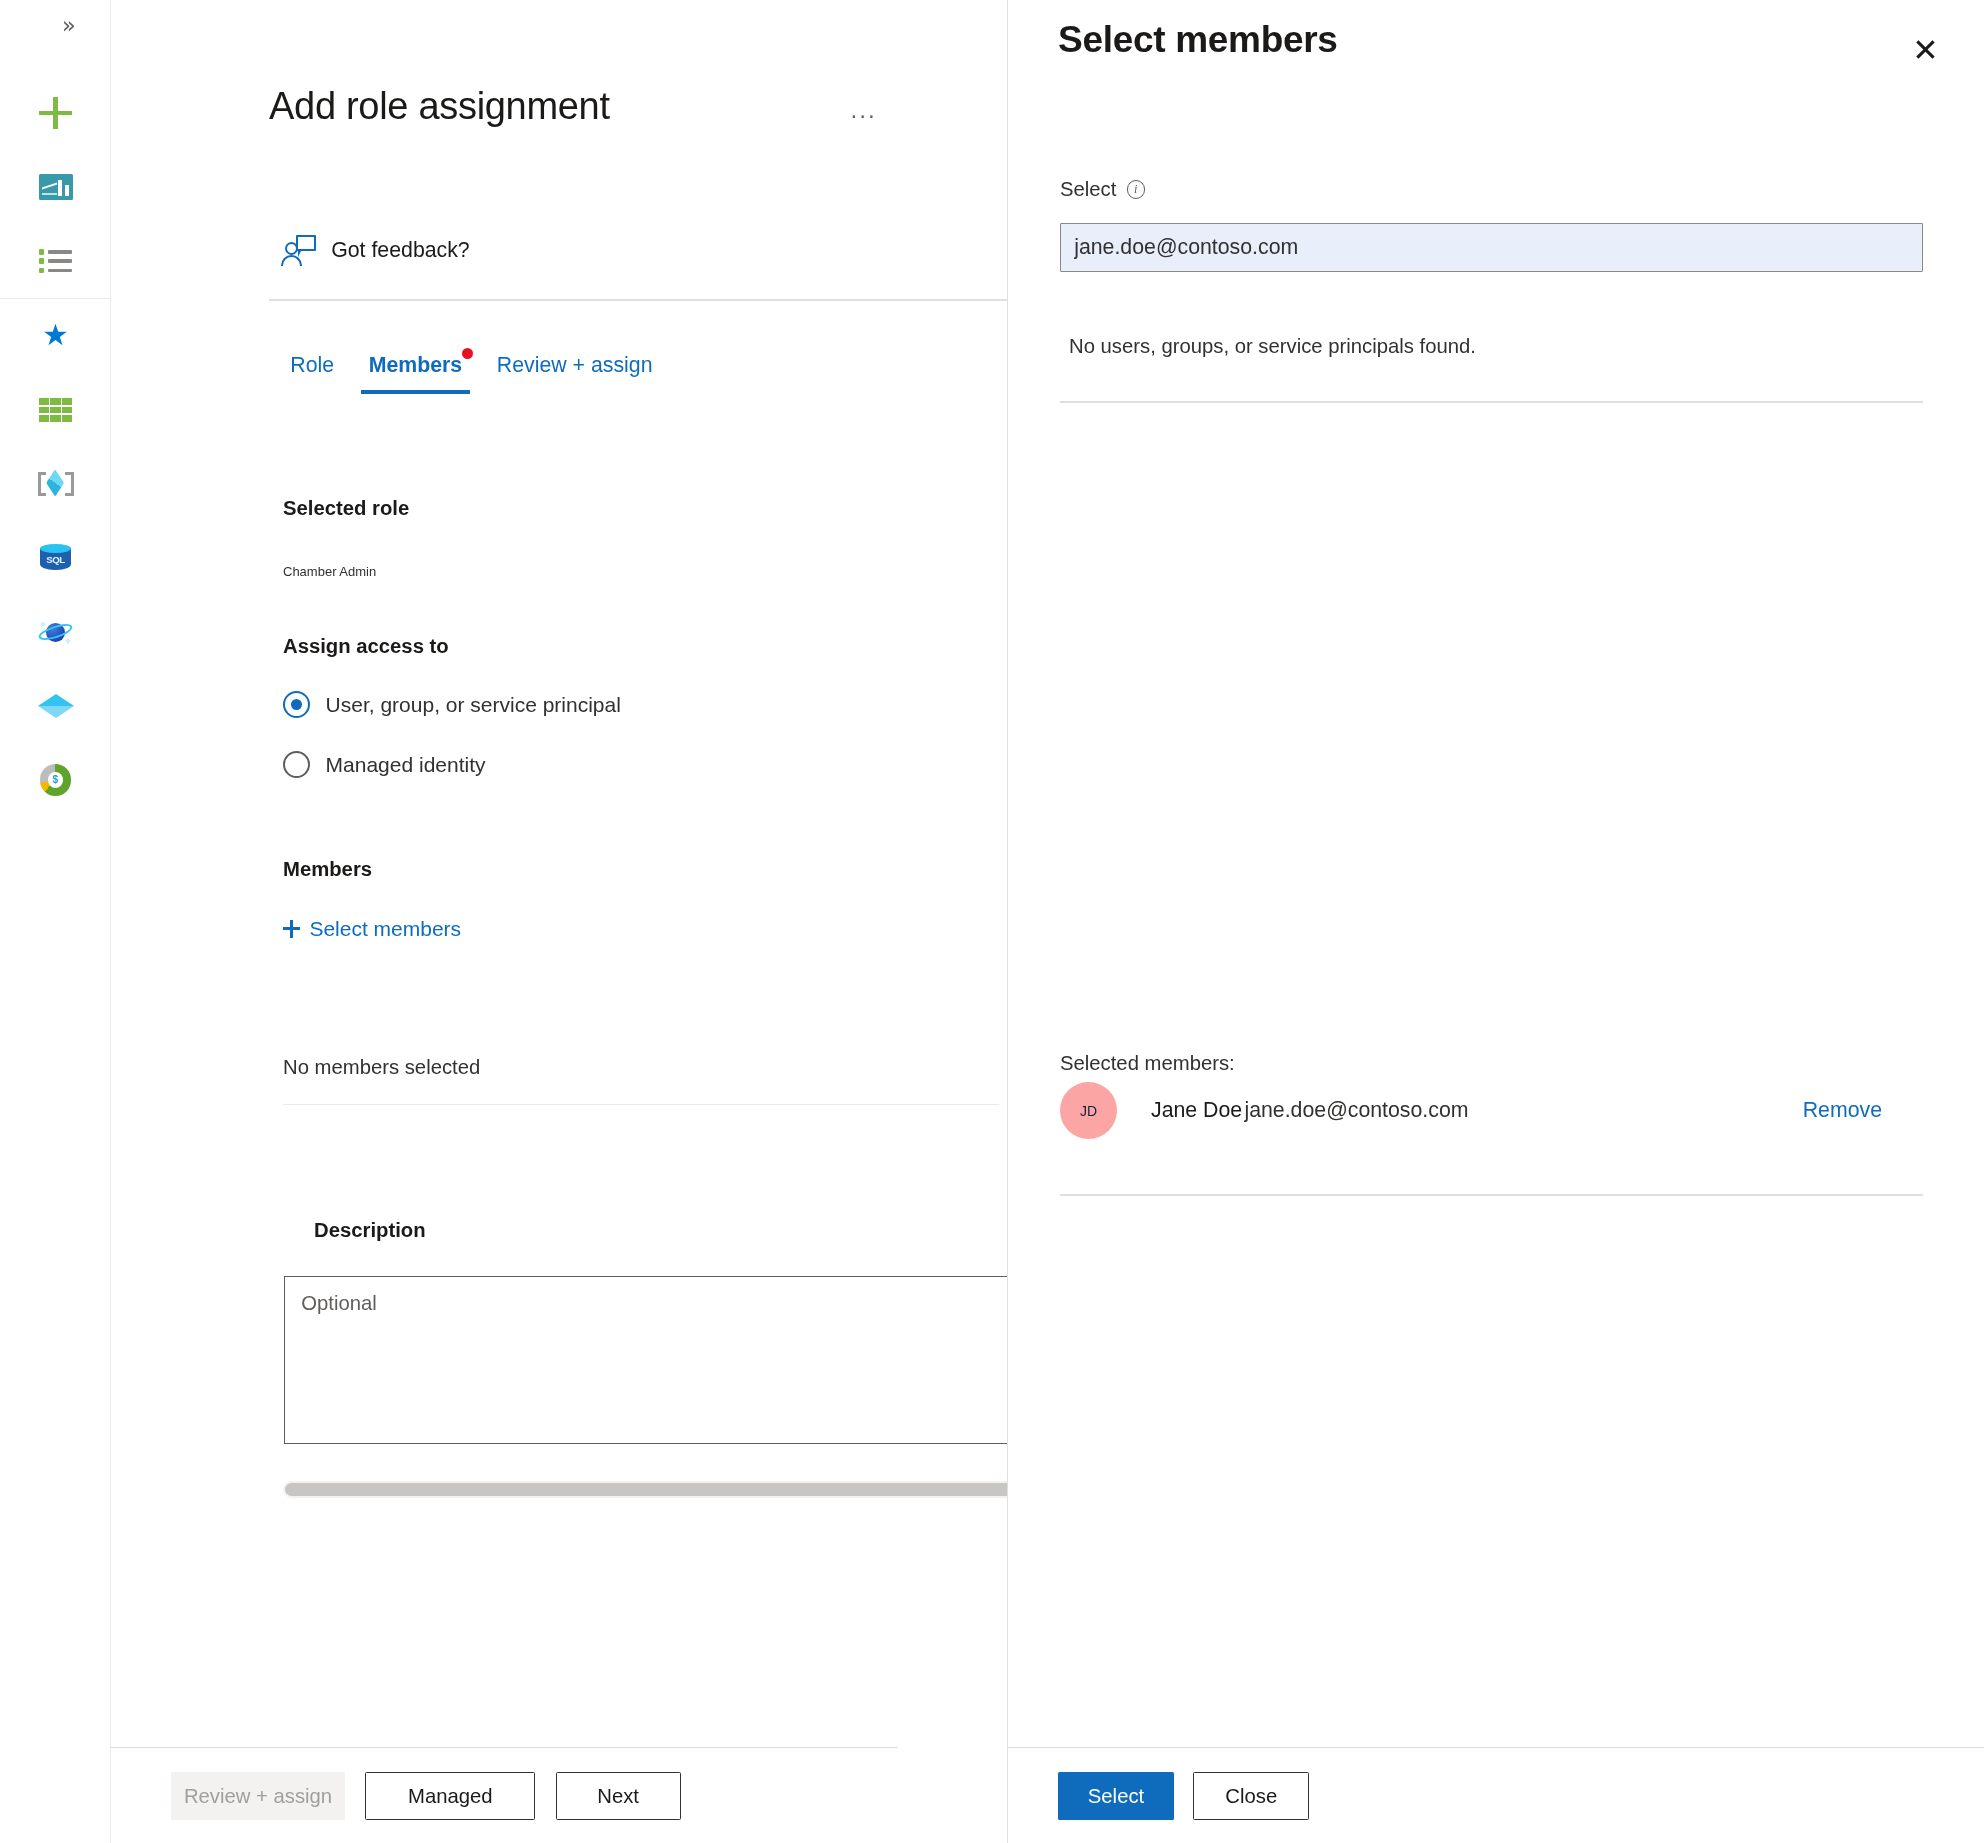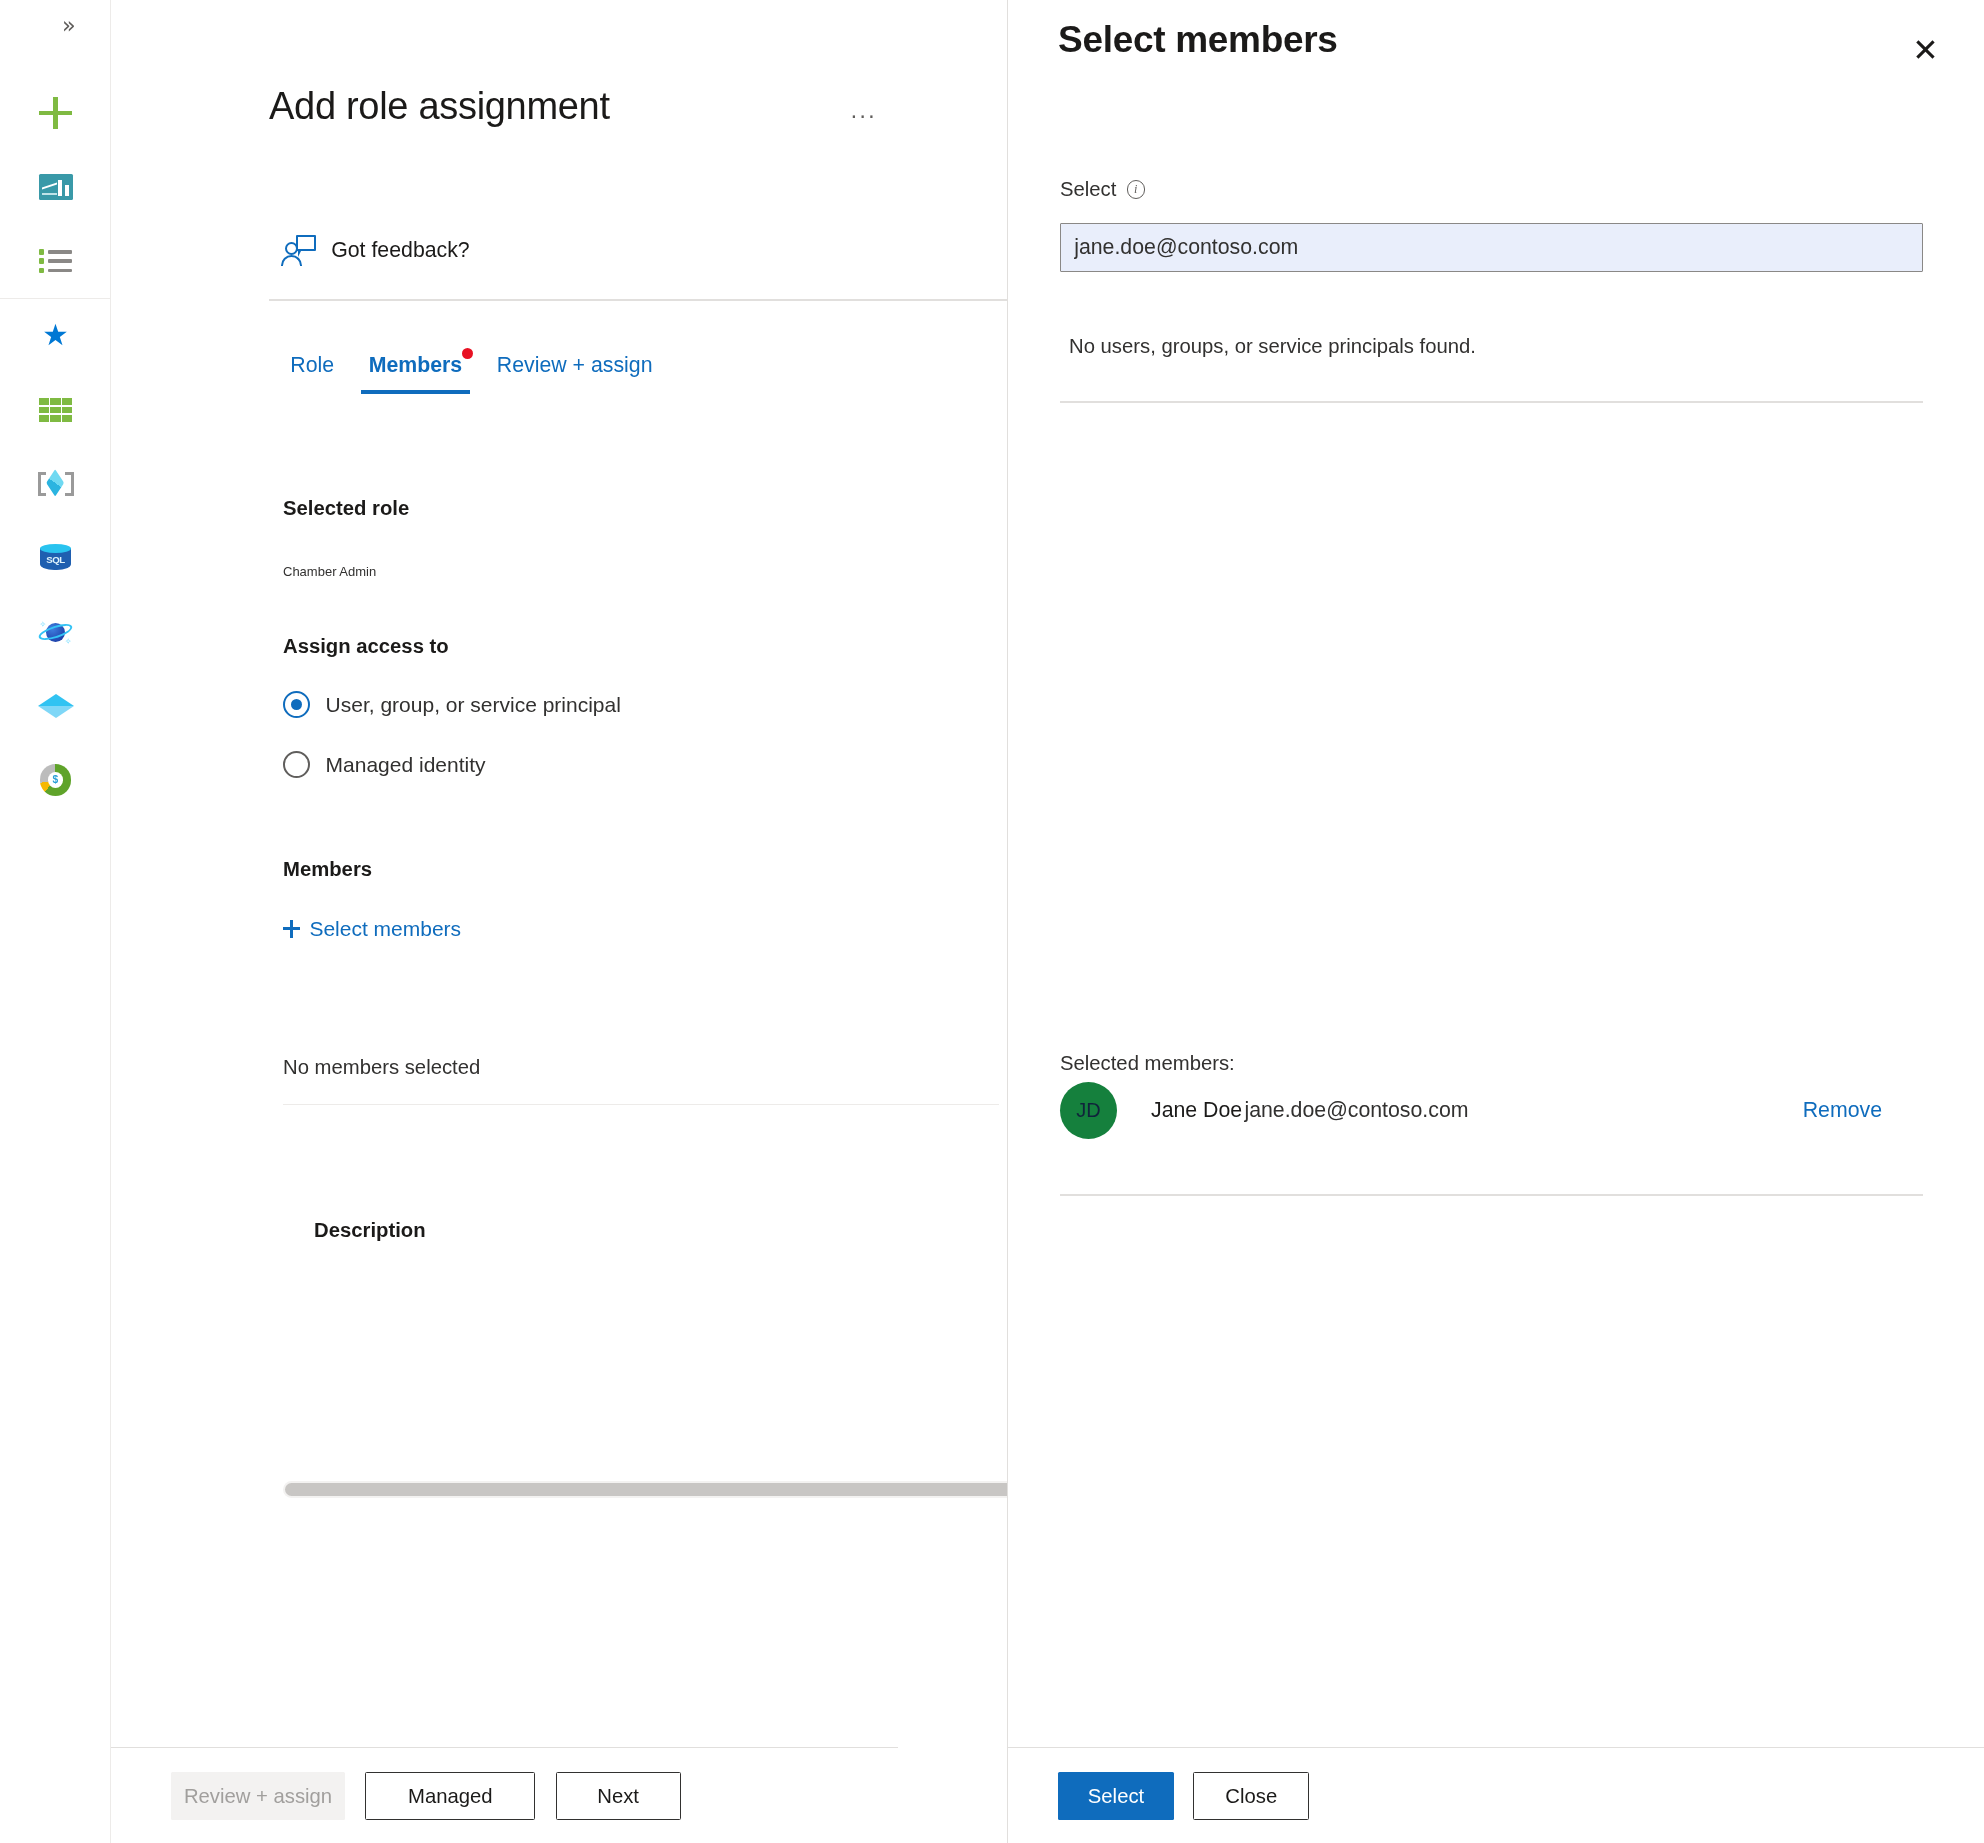--- a/index.html
+++ b/index.html
@@ -360,23 +360,23 @@
   .sel-label {
     position: absolute; left: 52px; top: 1008px;
     font-size: 20.3px; color: #323130; margin-top: 44px;
   }
   .sel-row {
     position: absolute; left: 52px; top: 1082px; width: 863px;
     display: flex; align-items: center;
   }
   .avatar {
     width: 57px; height: 57px; border-radius: 50%;
-    background: #15803d; color: #10233b;
+    background: #fca5a5; color: #10233b;
     display: flex; align-items: center; justify-content: center;
-    font-size: 20px; flex: 0 0 57px;
+    font-size: 14px; flex: 0 0 57px;
   }
   .sel-meta { margin-left: 34px; flex: 1 1 auto; }
   .sel-name { font-size: 21.3px; color: #1b1a19; line-height: 1.32; }
   .sel-mail { font-size: 21.3px; color: #323130; line-height: 1.32; }
   .remove-link {
     font-size: 21.3px; color: #0f6cbd; cursor: pointer; margin-right: 41px;
   }
   .sel-rule {
     position: absolute; left: 52px; top: 1194px; width: 863px; height: 1.5px;
     background: #e1dfdd;
@@ -553,20 +553,23 @@
         <div class="tbody">
           <div class="tr">
             <div class="td name">No members selected</div>
             <div class="td"></div>
           </div>
         </div>
       </div>
 
       <div class="sec-label" style="left:172px; top:1219px;margin-left:31px;">Description</div>
 
+      <div class="desc-box">
+        <span class="desc-ph">Optional</span>
+      </div>
 
       <div class="hscroll">
         <span class="thumb"></span>
       </div>
 
     </div>
 
   </div>
 
   <div class="blade-footer">

